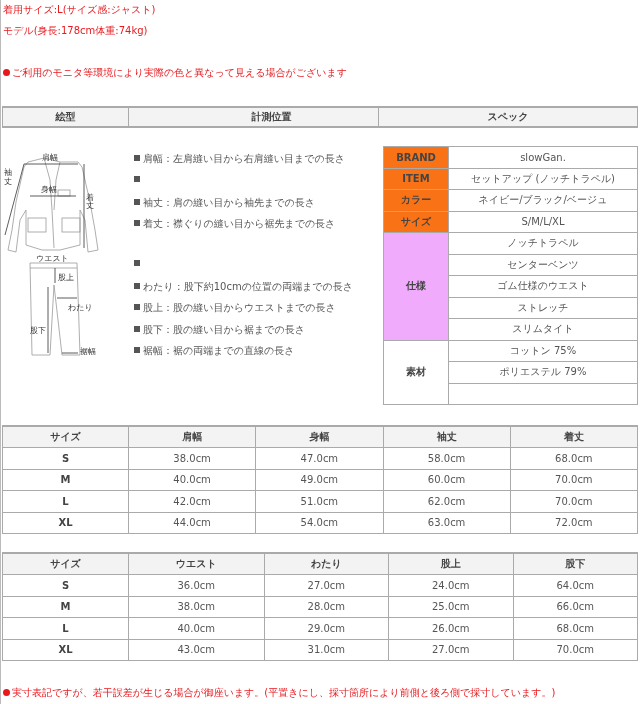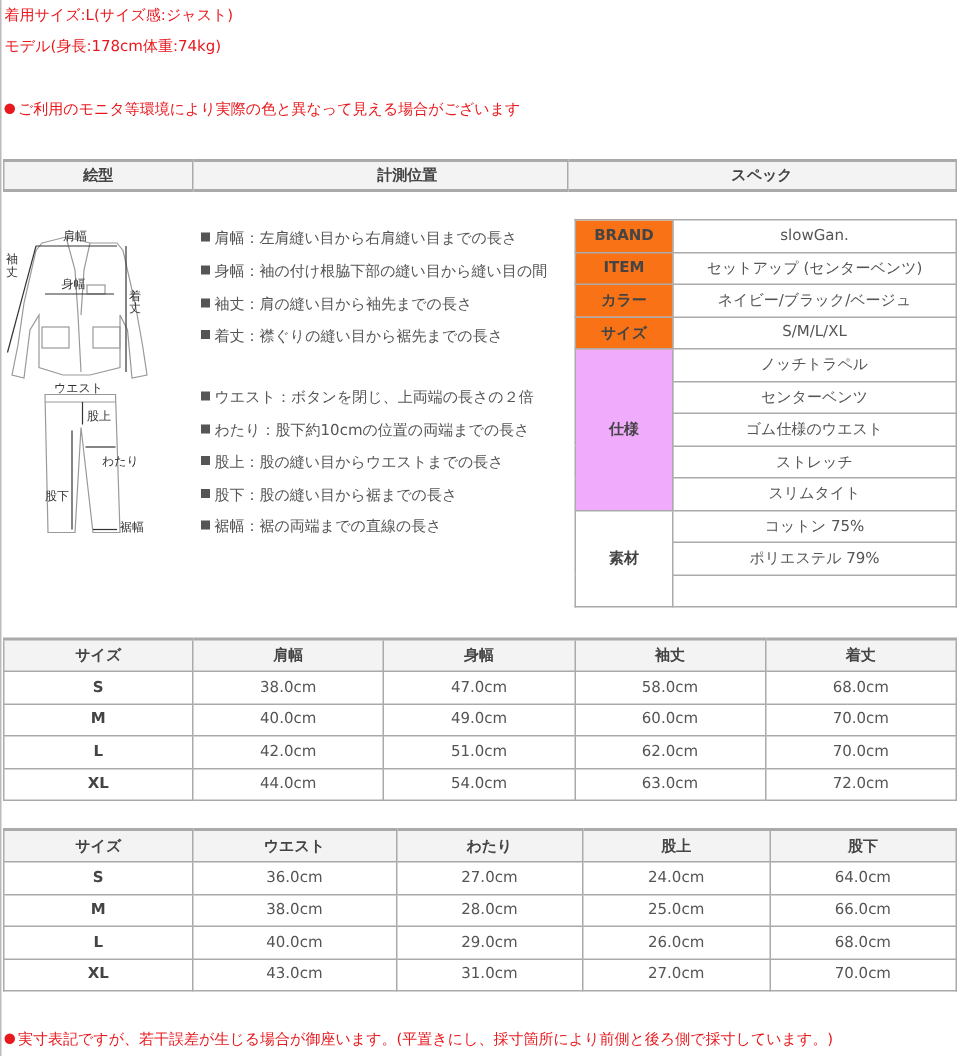--- a/index.html
+++ b/index.html
@@ -77,38 +77,38 @@
   <g font-size="8" fill="#333" font-family="DejaVu Sans, sans-serif">
     <text x="36" y="121">ウエスト</text>
     <text x="58" y="140">股上</text>
     <text x="68" y="170">わたり</text>
     <text x="30" y="193">股下</text>
     <text x="80" y="214">裾幅</text>
   </g>
 </svg>
 
 <div class="meas" style="top:152px;"><span class="sq"></span><span>肩幅：左肩縫い目から右肩縫い目までの長さ</span></div>
-<div class="meas" style="top:174px;"><span class="sq"></span><span>身幅：袖の付け根脇下部の縫い目から縫い目の間</span></div>
+<div class="meas" style="top:174px;"><span class="sq"></span></div>
 <div class="meas" style="top:196px;"><span class="sq"></span><span>袖丈：肩の縫い目から袖先までの長さ</span></div>
 <div class="meas" style="top:217px;"><span class="sq"></span><span>着丈：襟ぐりの縫い目から裾先までの長さ</span></div>
-<div class="meas" style="top:258px;"><span class="sq"></span><span>ウエスト：ボタンを閉じ、上両端の長さの２倍</span></div>
+<div class="meas" style="top:258px;"><span class="sq"></span></div>
 <div class="meas" style="top:280px;"><span class="sq"></span><span>わたり：股下約10cmの位置の両端までの長さ</span></div>
 <div class="meas" style="top:301px;"><span class="sq"></span><span>股上：股の縫い目からウエストまでの長さ</span></div>
 <div class="meas" style="top:323px;"><span class="sq"></span><span>股下：股の縫い目から裾までの長さ</span></div>
 <div class="meas" style="top:344px;"><span class="sq"></span><span>裾幅：裾の両端までの直線の長さ</span></div>
 
 <table class="spec">
   <tbody>
       <tr>
         <td class="k">BRAND</td>
         <td>slowGan.</td>
       </tr>
   <tr>
         <td class="k">ITEM</td>
-        <td>セットアップ (センターベンツ)</td>
+        <td>セットアップ (ノッチトラペル)</td>
       </tr>
   <tr>
         <td class="k">カラー</td>
         <td>ネイビー/ブラック/ベージュ</td>
       </tr>
   <tr>
         <td class="k">サイズ</td>
         <td>S/M/L/XL</td>
       </tr>
   <tr>

